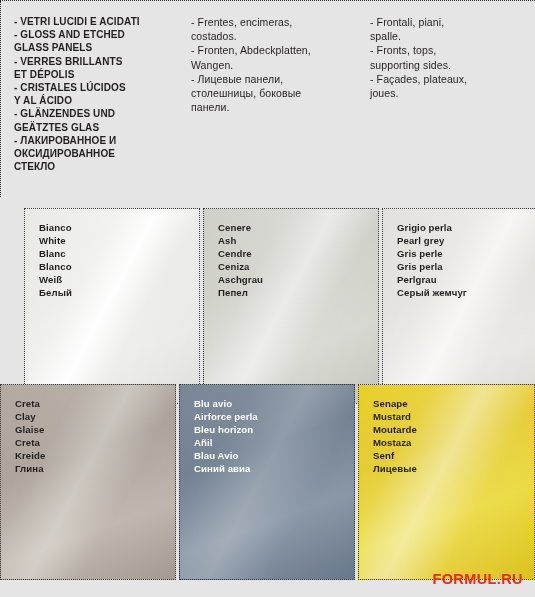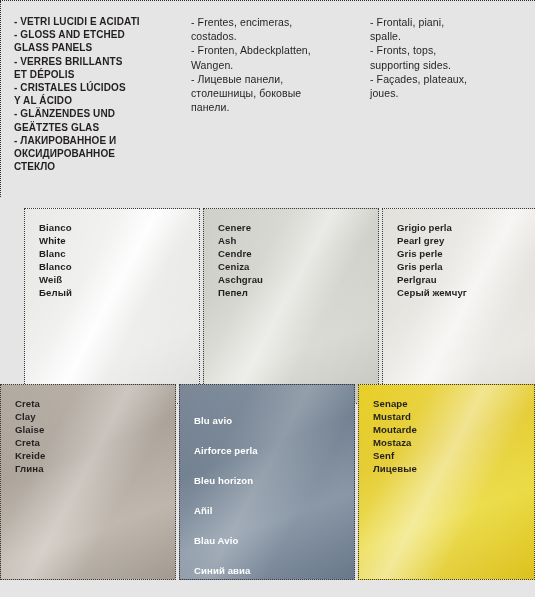--- a/index.html
+++ b/index.html
@@ -98,21 +98,21 @@
   }
   .swatch .labels span {
     display: block;
     font-size: 9.6px;
     line-height: 13.1px;
     color: #231f20;
     font-weight: bold;
     letter-spacing: 0.1px;
     white-space: nowrap;
   }
-  .swatch.dark .labels span { color: #ffffff; margin-top: 17px; }
+  .swatch.dark .labels span { color: #ffffff; }
 
   
   .sw-bianco {
     background:
       linear-gradient(118deg,
         rgba(255,255,255,0.00) 0%,
         rgba(255,255,255,0.45) 34%,
         rgba(255,255,255,0.95) 48%,
         rgba(255,255,255,0.30) 62%,
         rgba(255,255,255,0.00) 100%),
@@ -302,14 +302,15 @@
           <span>Mostaza</span>
           <span>Senf</span>
           <span>Лицевые</span>
         </div>
       </div>
 
     </div>
 
   </div>
 
+  <div id="watermark">FORMUL.RU</div>
 
 </div>
 
 </body></html>

